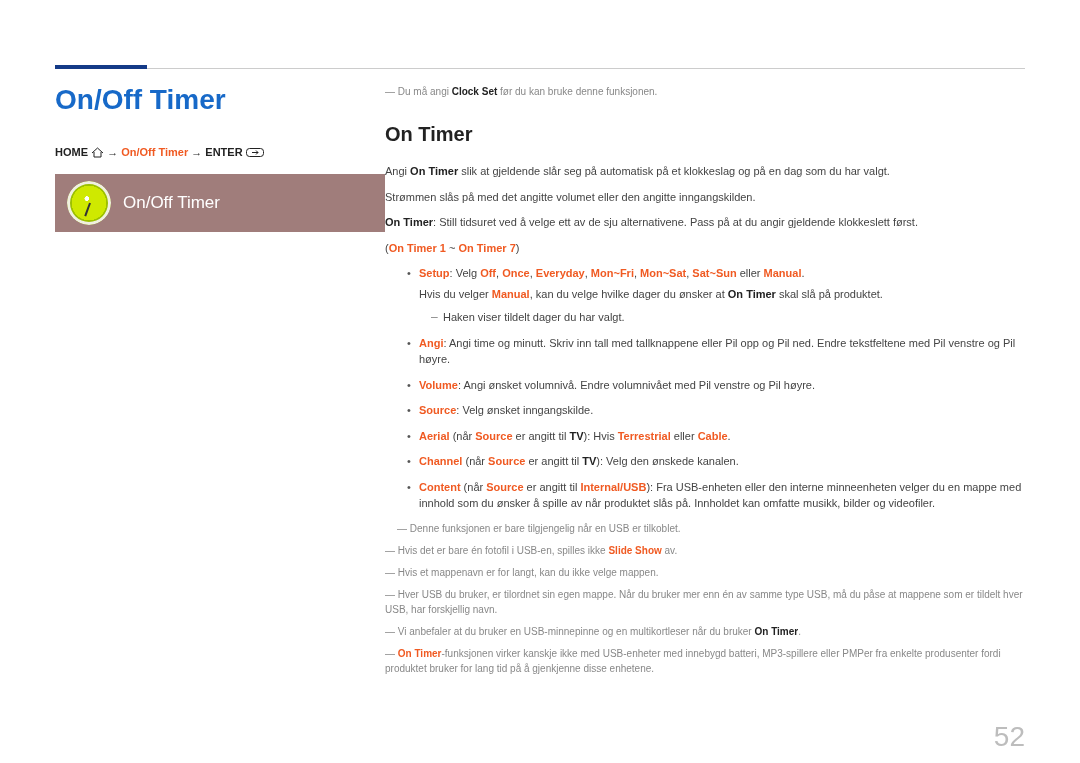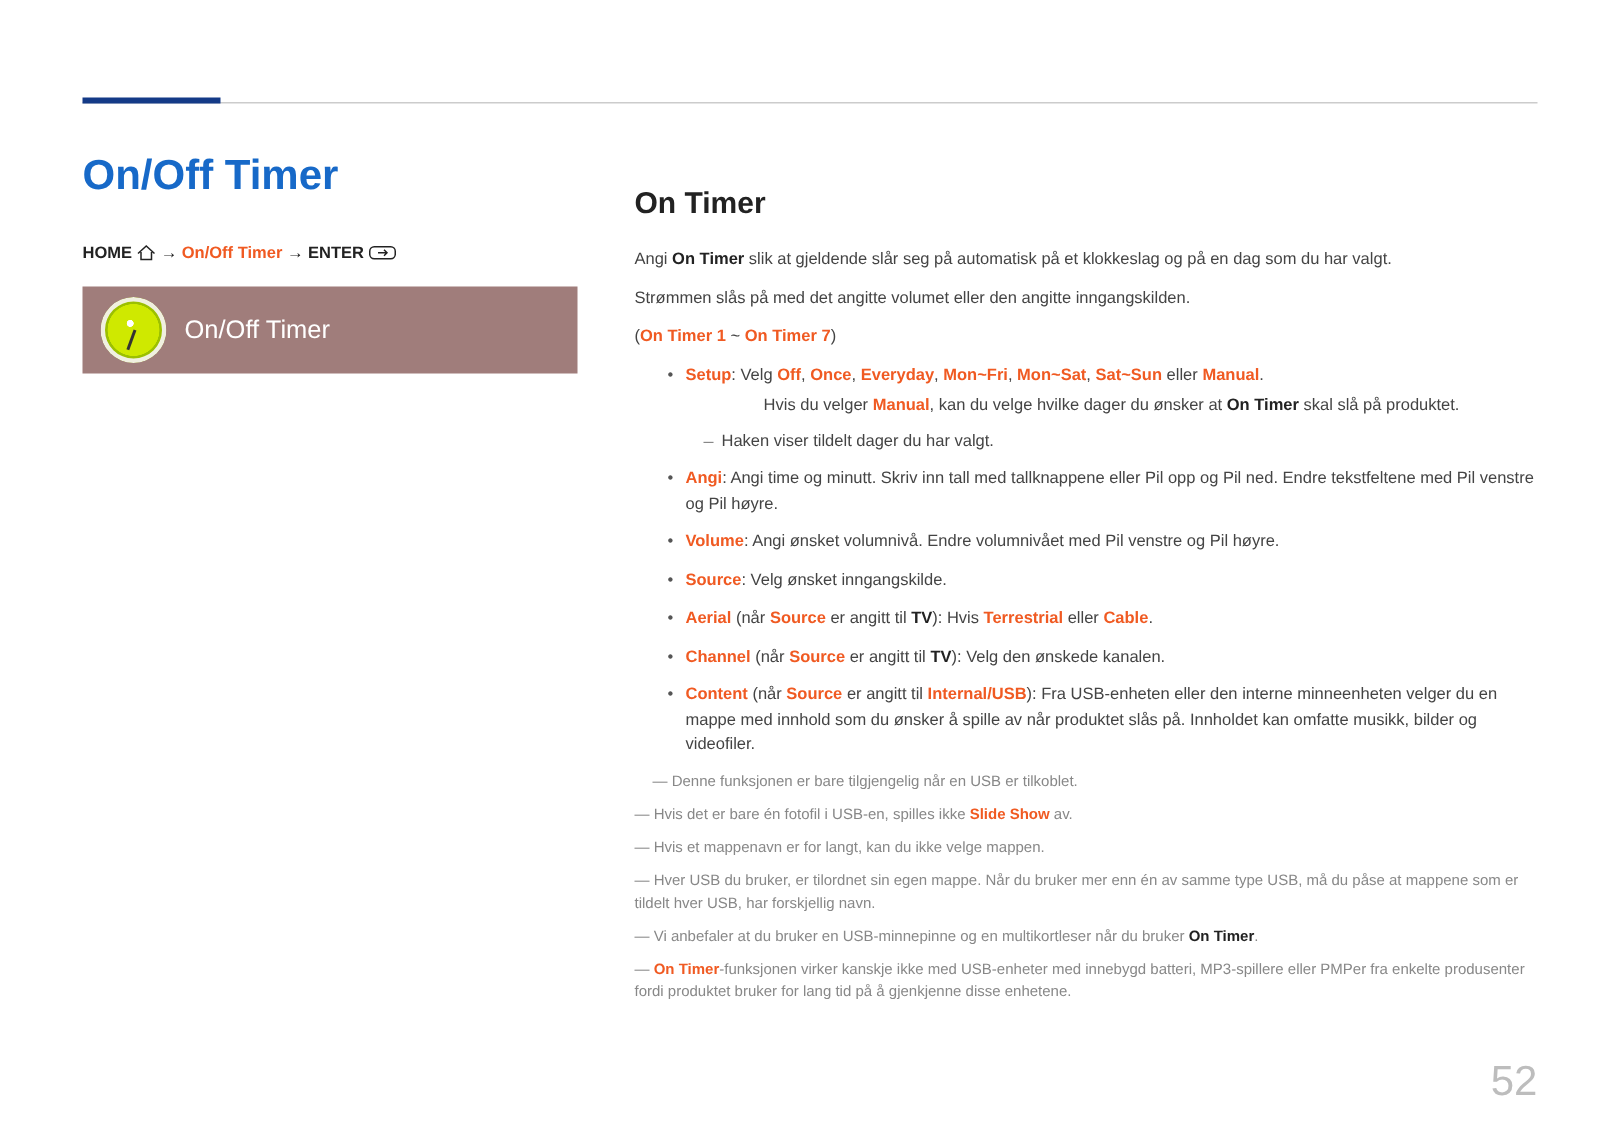--- a/index.html
+++ b/index.html
@@ -1,20 +1,20 @@
 <!DOCTYPE html>
 <html><head>
 <meta charset="utf-8">
 <style>
   * { box-sizing: border-box; margin: 0; padding: 0; }
   html, body { width: 1080px; height: 763px; font-family: Arial, Helvetica, sans-serif; color: #333; background: #fff; }
   .page { padding: 60px 55px 30px 55px; position: relative; height: 100%; }
   .rule-top { position: absolute; top: 68px; left: 55px; right: 55px; border-top: 1px solid #ccc; }
   .rule-accent { position: absolute; top: 68px; left: 55px; width: 92px; border-top: 4px solid #143a87; margin-top:-3px;}
-  .columns { display: flex; gap: 38px; margin-top: 41px; }
+  .columns { display: flex; margin-top: 24px; }
   .col-left { width: 330px; flex-shrink: 0; }
   .col-right { flex: 1; font-size: 11px; line-height: 1.5; color: #444; }
   h1 { color: #1769c8; font-weight: 600; font-size: 28px; margin-bottom: 30px; }
   .breadcrumb { font-size: 11px; font-weight: 700; color: #222; margin-bottom: 14px; }
   .breadcrumb .hl { color: #f05a22; }
   .icon-shape { display: inline-block; vertical-align: -2px; }
   .tile { background: #a07d7b; height: 58px; display: flex; align-items: center; padding-left: 12px; margin-bottom: 10px; }
   .tile-icon { width: 44px; height: 44px; border-radius: 50%; background: radial-gradient(circle at 45% 40%, #fff 0 6%, transparent 7%), radial-gradient(circle at 50% 50%, #cfe900 0 55%, #9cc000 56% 70%, transparent 71%); box-shadow: inset 0 0 0 3px #f0f0e0; position:relative;}
   .tile-icon::after{content:"";position:absolute;left:50%;top:50%;width:2px;height:14px;background:#333;transform-origin:top;transform:rotate(20deg);}
   .tile-label { color: #fff; font-size: 17px; font-weight: 400; margin-left: 12px; }
@@ -24,24 +24,24 @@
   .p { margin-bottom: 9px; }
   .b { font-weight: 700; color: #222; }
   .hl { color: #f05a22; font-weight: 700; }
   .hl-n { color: #f05a22; font-weight: 400; }
   .bullets { margin-left: 22px; }
   .bullet { position: relative; margin-bottom: 9px; padding-left: 12px; }
   .bullet::before { content: "•"; position: absolute; left: 0; top: 0; color: #555; }
   .hyphen-row { position: relative; padding-left: 12px; margin-bottom: 8px; }
   .hyphen-row::before { content: "–"; position: absolute; left: 0; top: -1px; color: #888; font-size: 12px; }
   .tight { margin-left: 12px; }
-  .pagenum { position: absolute; right: 55px; bottom: 26px; font-size: 28px; color: #bdbdbd; font-weight: 300; }
+  .pagenum { position: absolute; right: 55px; bottom: 10px; font-size: 28px; color: #bdbdbd; font-weight: 300; }
   .note-block { color: #888; font-size: 10px; margin-left: 12px; margin-bottom:7px;}
   .note-block.top { margin-left:0;}
-  .thinline { margin-bottom:7px;text-align:center;}
+  .thinline { margin-bottom:7px;}
 </style>
 </head>
 <body>
 
 <div class="page">
   <div class="rule-top"></div>
   <div class="rule-accent"></div>
 
   <div class="columns">
 
@@ -68,27 +68,33 @@
       </div>
 
       <div class="tile">
         <div class="tile-icon"></div>
         <div class="tile-label">On/Off Timer</div>
       </div>
 
     </div>
 
     <div class="col-right">
+      <div class="note-block top">
+        ― <span>Du må angi </span><span class="b">Clock Set</span><span> før du kan bruke denne funksjonen.</span>
+      </div>
 
       <h2>On Timer</h2>
 
       <div class="p">
         <span>Angi </span><span class="b">On Timer</span><span> slik at gjeldende slår seg på automatisk på et klokkeslag og på en dag som du har valgt.</span>
       </div>
       <div class="p">Strømmen slås på med det angitte volumet eller den angitte inngangskilden.</div>
+      <div class="p">
+        <span class="b">On Timer</span><span>: Still tidsuret ved å velge ett av de sju alternativene. Pass på at du angir gjeldende klokkeslett først.</span>
+      </div>
       <div class="p">
         <span>(</span><span class="hl">On Timer 1</span><span> ~ </span><span class="hl">On Timer 7</span><span>)</span>
       </div>
 
       <div class="bullets">
 
         <div class="bullet">
           <span class="hl">Setup</span><span>: Velg </span><span class="hl">Off</span><span>, </span><span class="hl">Once</span><span>, </span><span class="hl">Everyday</span><span>, </span><span class="hl">Mon~Fri</span><span>, </span><span class="hl">Mon~Sat</span><span>, </span><span class="hl">Sat~Sun</span><span> eller </span><span class="hl">Manual</span><span>.</span>
           <div class="thinline" style="margin-top:4px">
             <span>Hvis du velger </span><span class="hl">Manual</span><span>, kan du velge hvilke dager du ønsker at </span><span class="b">On Timer</span><span> skal slå på produktet.</span>

